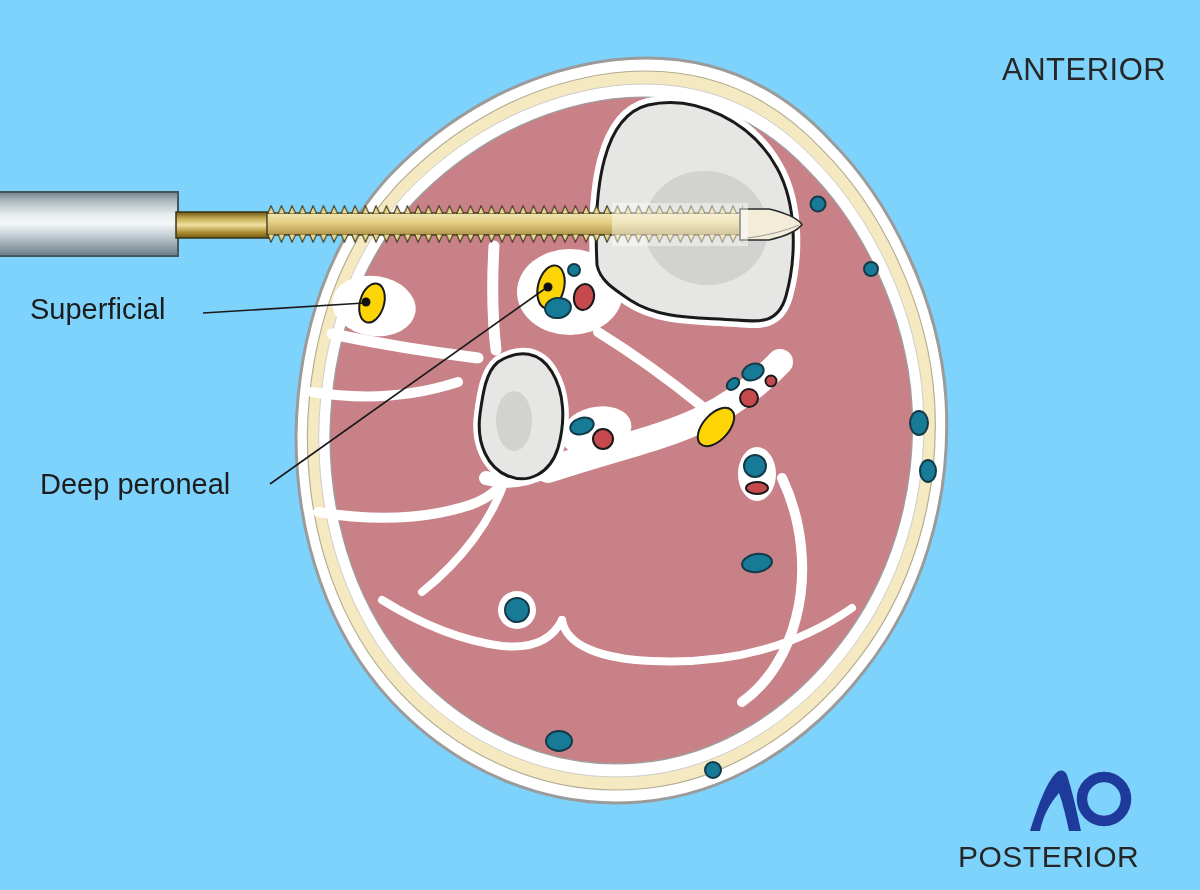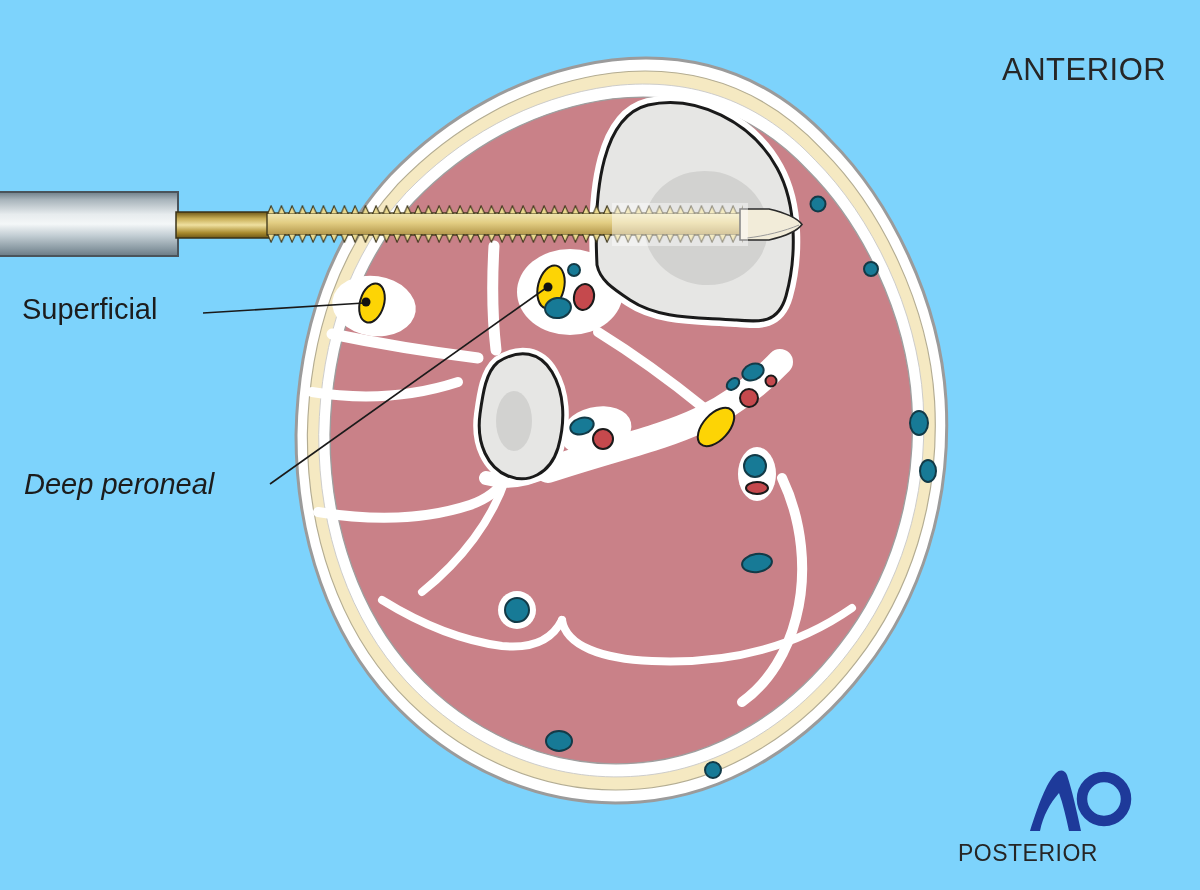--- a/index.html
+++ b/index.html
@@ -153,23 +153,23 @@
 
   <g aria-label="AO">
     <path d="M 1030 831 C 1038 806 1046 783 1056 773 C 1060 769 1065 770 1067 775
              C 1072 790 1077 812 1081 831 L 1069 831 C 1066 817 1063 804 1059 793
              C 1050 803 1043 816 1040 831 Z" fill="var(--ao)"></path>
     <circle cx="1104" cy="799" r="22" fill="none" stroke="var(--ao)" stroke-width="10.5"></circle>
   </g>
 </svg>
 
 <div class="compass" style="left:1002px;top:52px;">ANTERIOR</div>
-<div class="compass" style="left:958px;top:840px;font-size:23px;">POSTERIOR</div>
+<div class="compass" style="left:958px;top:840px;font-size:30px;">POSTERIOR</div>
 
-<div class="label" style="left:22px;top:291px;">
+<div class="label" style="left:30px;top:291px;">
   <div>Superficial</div>
 </div>
 
-<div class="label" style="left:24px;top:466px;font-style:italic;">
+<div class="label" style="left:40px;top:466px;">
   <div>Deep peroneal</div>
 </div>
 
 </div>
 
 </body></html>

